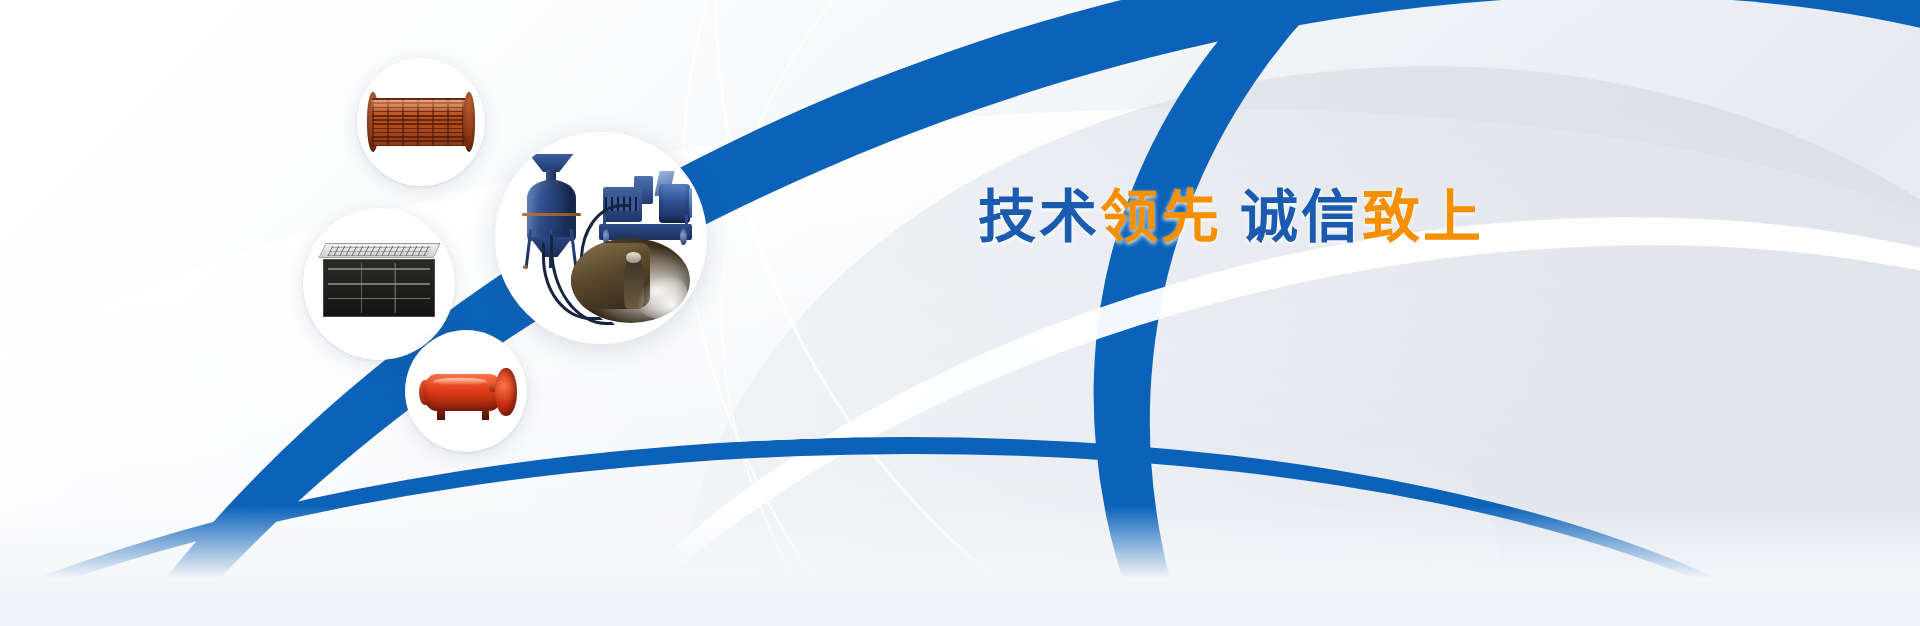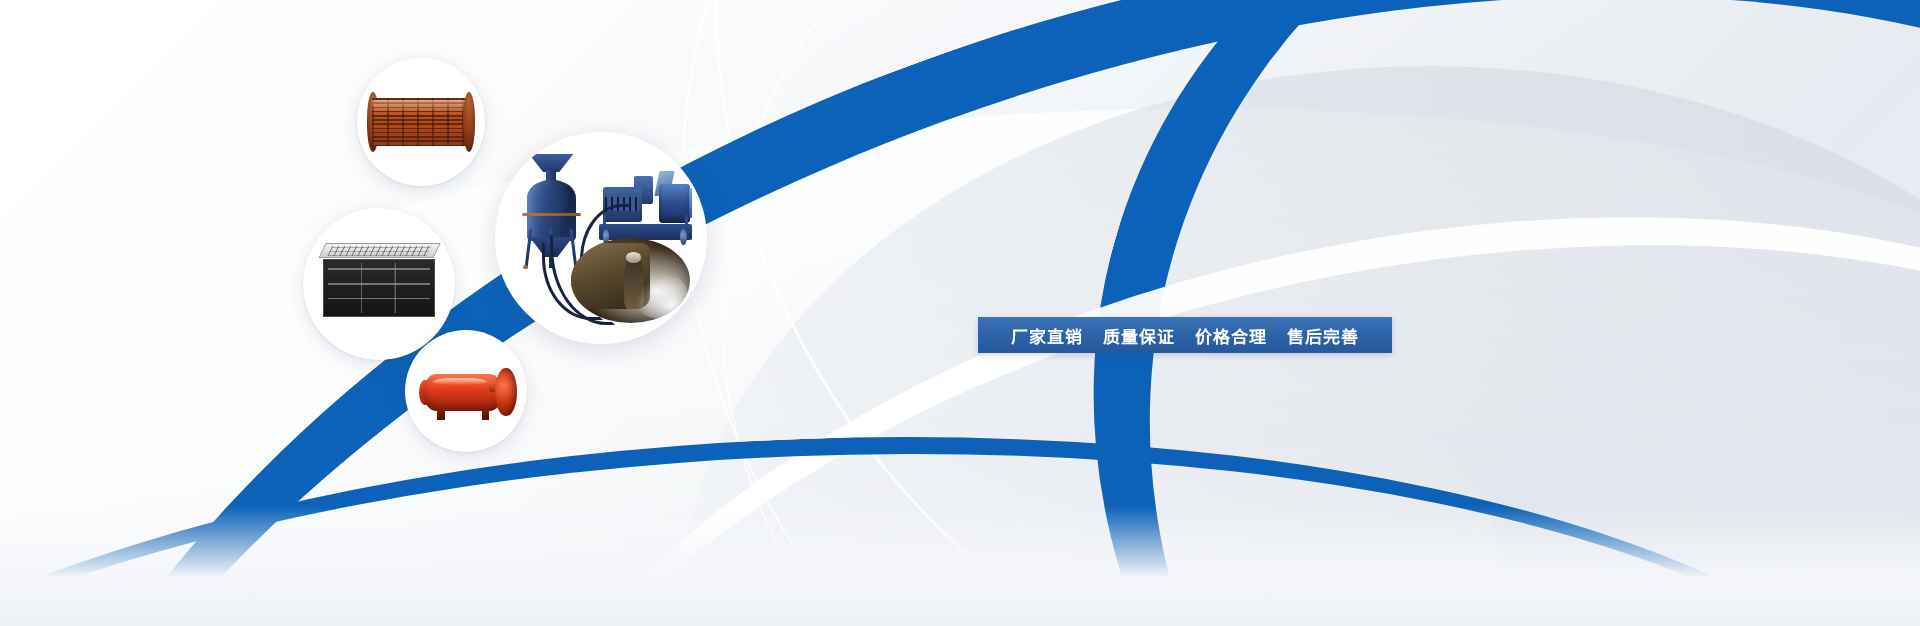--- a/index.html
+++ b/index.html
@@ -417,23 +417,18 @@
           <div class="rv-shine"></div>
         </div>
         <div class="rv-noz"></div>
         <div class="rv-head"></div>
         <div class="rv-foot a"></div>
         <div class="rv-foot b"></div>
       </div>
     </div>
   </div>
 
-
-  <div class="subbar">
-    <div class="subbar-inner">
-      <span>厂家直销</span>
-      <span>质量保证</span>
-      <span>价格合理</span>
-      <span>售后完善</span>
-    </div>
-  </div>
+  <div class="headline">
+    <span class="hl-blue">技术</span><span class="hl-orange">领先</span><span class="hl-gap"></span><span class="hl-blue">诚信</span><span class="hl-orange">致上</span>
+  </div>
+
 
 </div>
 
 </body></html>

